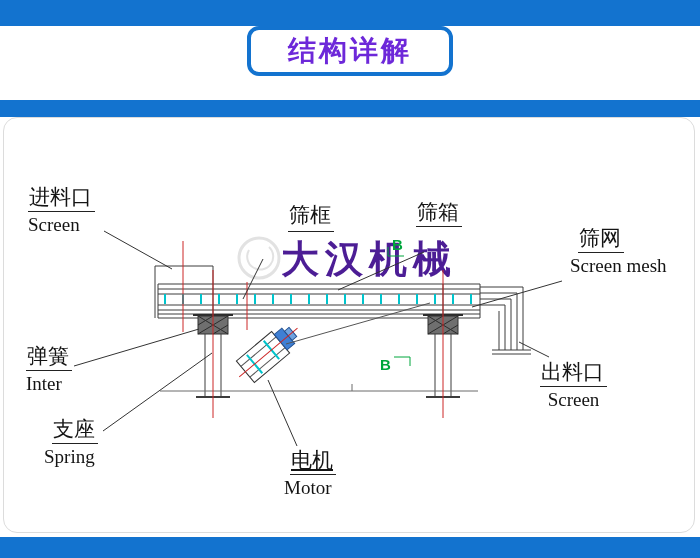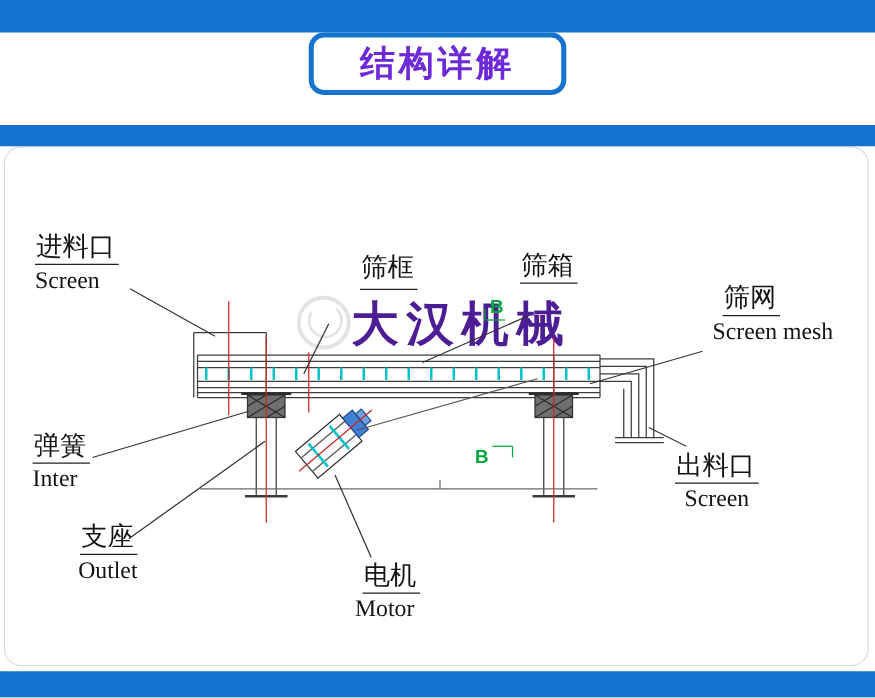--- a/index.html
+++ b/index.html
@@ -32,24 +32,24 @@
   .label{position:absolute;z-index:3;color:#141414;line-height:1.25;white-space:nowrap;}
   .label .zh{font-size:21px;display:inline-block;border-bottom:1px solid #222;padding:0 3px 1px 1px;}
   .label .en{font-size:19px;display:block;margin-top:1px;}
   #label-inlet{left:28px;top:184px;}
   #label-screen-frame{left:264px;top:204px;font-family:Liberation Mono, monospace;}
   #label-screen-frame .zh{margin-left:24px;}
   #label-screen-box{left:416px;top:199px;}
   #label-screen-mesh{left:546px;top:225px;margin-left:24px;}
   #label-screen-mesh .zh{margin-left:8px;}
   #label-spring{left:26px;top:343px;}
-  #label-bearing{left:56px;top:416px;text-align:right;}
+  #label-bearing{left:44px;top:416px;}
   #label-bearing .zh{margin-left:8px;}
   #label-motor{left:284px;top:447px;}
-  #label-motor .zh{margin-left:6px;}
+  #label-motor .zh{margin-left:6px;text-decoration:underline;}
   #label-outlet{left:540px;top:359px;text-align:center;}
 </style>
 </head>
 <body>
 
 <div class="bar" id="top-bar"></div>
 
 <div id="badge">
   <span>结构详解</span>
 </div>
@@ -178,21 +178,21 @@
 <div class="label" id="label-screen-mesh">
   <span class="zh">筛网</span>
   <span class="en">Screen mesh</span>
 </div>
 <div class="label" id="label-spring">
   <span class="zh">弹簧</span>
   <span class="en">Inter</span>
 </div>
 <div class="label" id="label-bearing">
   <span class="zh">支座</span>
-  <span class="en">Outlet</span>
+  <span class="en">Spring</span>
 </div>
 <div class="label" id="label-motor">
   <span class="zh">电机</span>
   <span class="en">Motor</span>
 </div>
 <div class="label" id="label-outlet">
   <span class="zh">出料口</span>
   <span class="en">Screen</span>
 </div>
 

